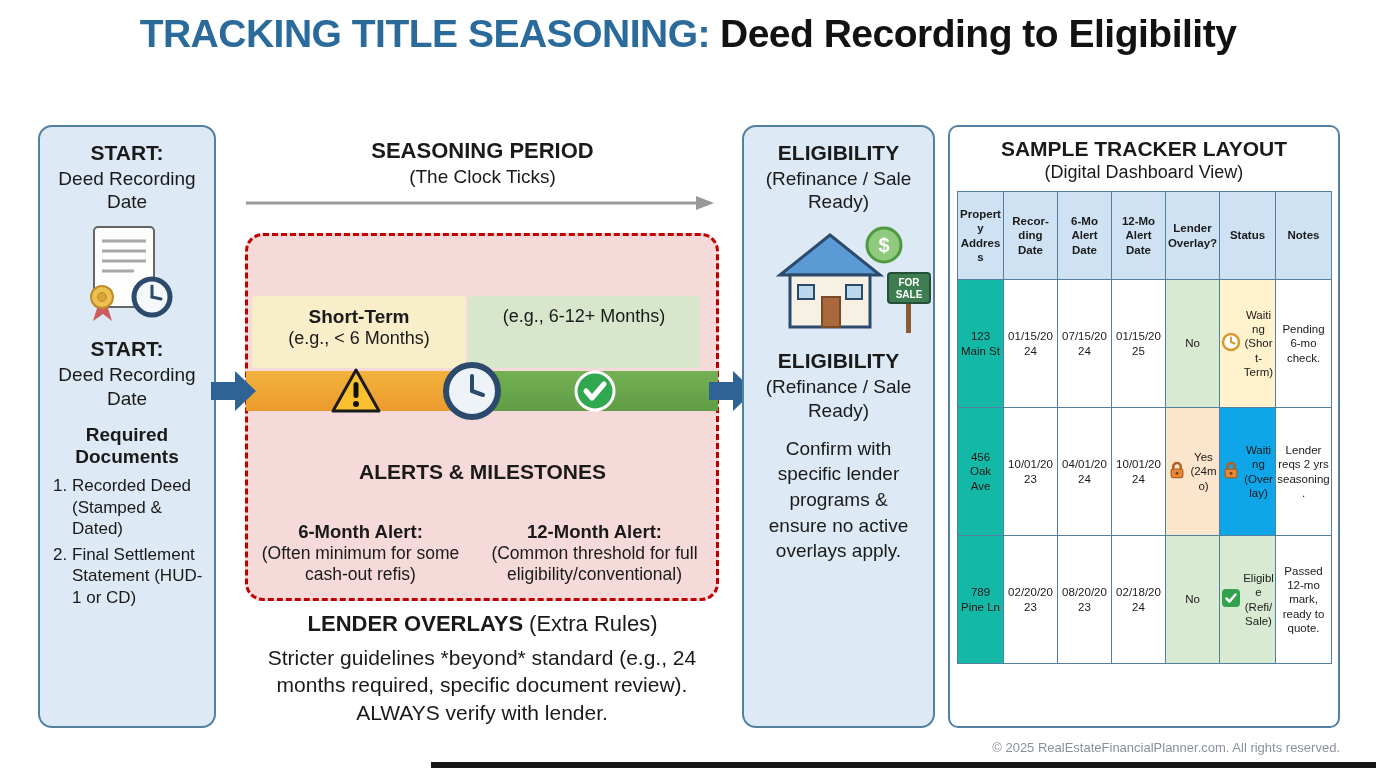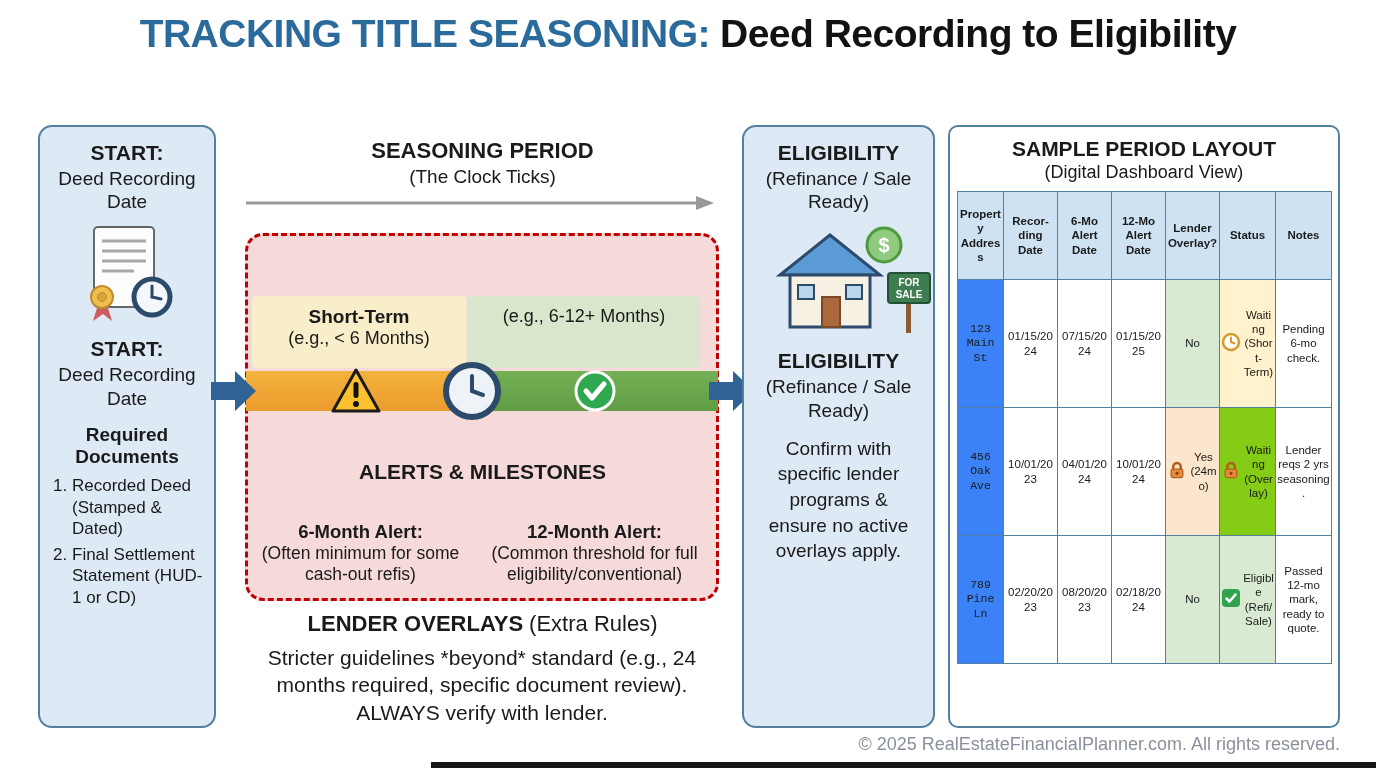--- a/index.html
+++ b/index.html
@@ -58,29 +58,29 @@
   .overlay-body { position:absolute; left:232px; top:644px; width:500px; text-align:center; font-size:21px; line-height:1.3; }
 
   
   .tracker-panel { position:absolute; left:948px; top:125px; width:392px; height:603px; background:#ffffff; border:2px solid #54809f; border-radius:10px; padding:10px 7px; text-align:center; }
   .tracker-title { font-size:21px; font-weight:bold; }
   .tracker-sub   { font-size:18px; margin-top:1px; }
   table.tracker { width:100%; border-collapse:collapse; table-layout:fixed; margin-top:8px; font-size:11.5px; }
   .tracker th, .tracker td { border:1px solid #54809f; padding:2px 1px; text-align:center; vertical-align:middle; overflow-wrap:anywhere; line-height:1.25; }
   .tracker th { background:#cfe2f3; font-weight:bold; height:88px; }
   .tracker td { height:128px; }
-  td.addr { background:#3b82f6;font-family:Liberation Mono, monospace; }
+  td.addr { background:#14b8a6; }
   td.ov-no { background:#d9ead3; }
   td.ov-yes { background:#fce5cd; }
   td.st-wait { background:#fff2cc; }
-  td.st-overlay { background:#84cc16; }
+  td.st-overlay { background:#0ea5e9; }
   td.st-elig { background:#d9ead3; }
   .cellstack { display:flex; flex-direction:row; align-items:center; gap:2px; }
 
-  .footer { position:absolute; right:36px; bottom:13px; font-size:18px; color:#8a909b; }
+  .footer { position:absolute; right:36px; bottom:13px; font-size:13px; color:#8a909b; }
   .bottom-bar { position:absolute; left:431px; bottom:0; width:945px; height:6px; background:#161616; }
 </style>
 </head>
 <body>
 
 <div class="canvas">
 
   <div class="title-wrap">
     <span class="title-hi">TRACKING TITLE SEASONING:</span><span class="title-rest">Deed Recording to Eligibility</span>
   </div>
@@ -202,21 +202,21 @@
         <text x="145" y="61" font-size="10" font-weight="bold" fill="#ffffff" text-anchor="middle">FOR</text>
         <text x="145" y="73" font-size="10" font-weight="bold" fill="#ffffff" text-anchor="middle">SALE</text>
       </svg>
     </div>
     <div class="p-head">ELIGIBILITY</div>
     <div class="p-sub">(Refinance / Sale Ready)</div>
     <div class="elig-note">Confirm with specific lender programs &amp; ensure no active overlays apply.</div>
   </section>
 
   <section class="tracker-panel">
-    <div class="tracker-title">SAMPLE PERIOD LAYOUT</div>
+    <div class="tracker-title">SAMPLE TRACKER LAYOUT</div>
     <div class="tracker-sub">(Digital Dashboard View)</div>
     <table class="tracker">
       <colgroup>
         <col style="width:46px">
           <col style="width:54px">
           <col style="width:54px">
           <col style="width:54px">
           <col style="width:54px">
           <col style="width:56px">
           <col style="width:56px">

